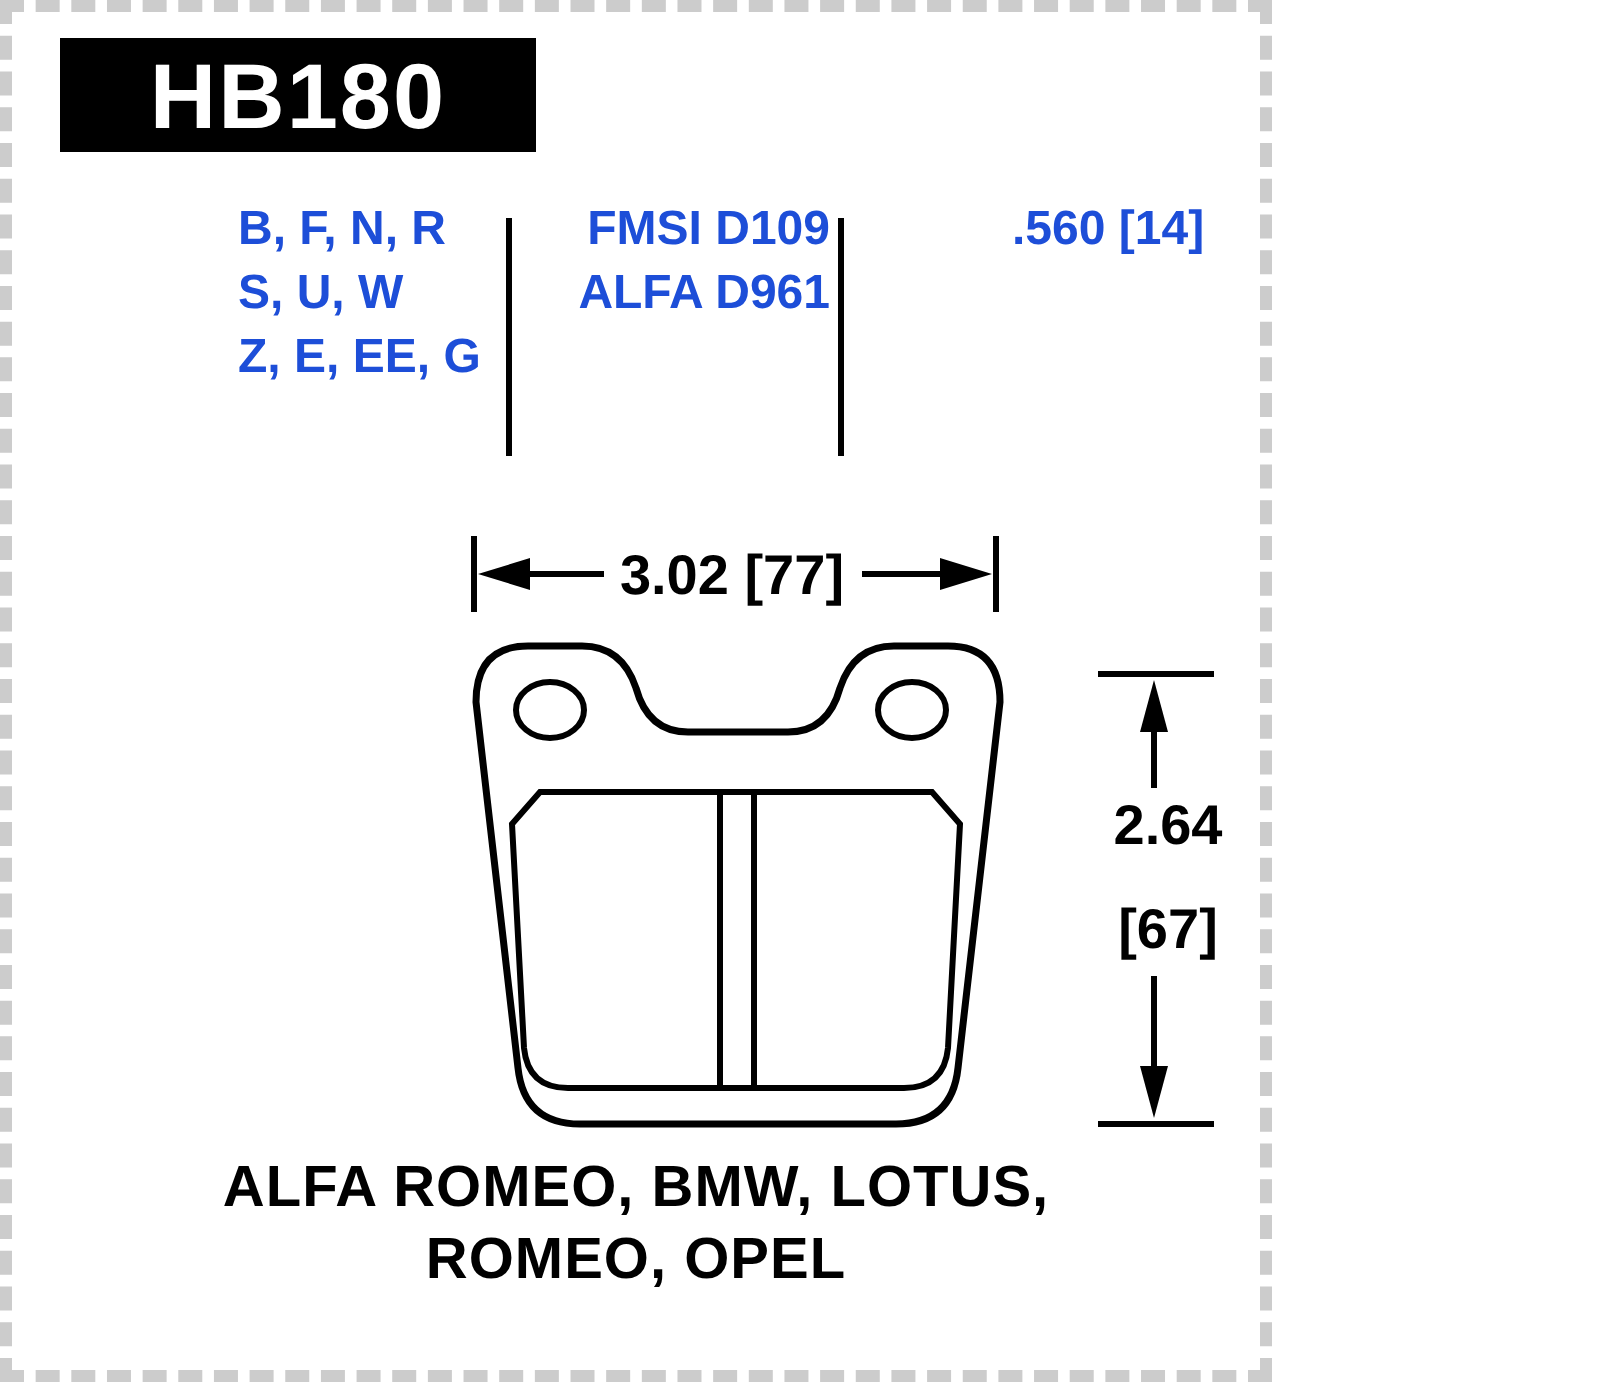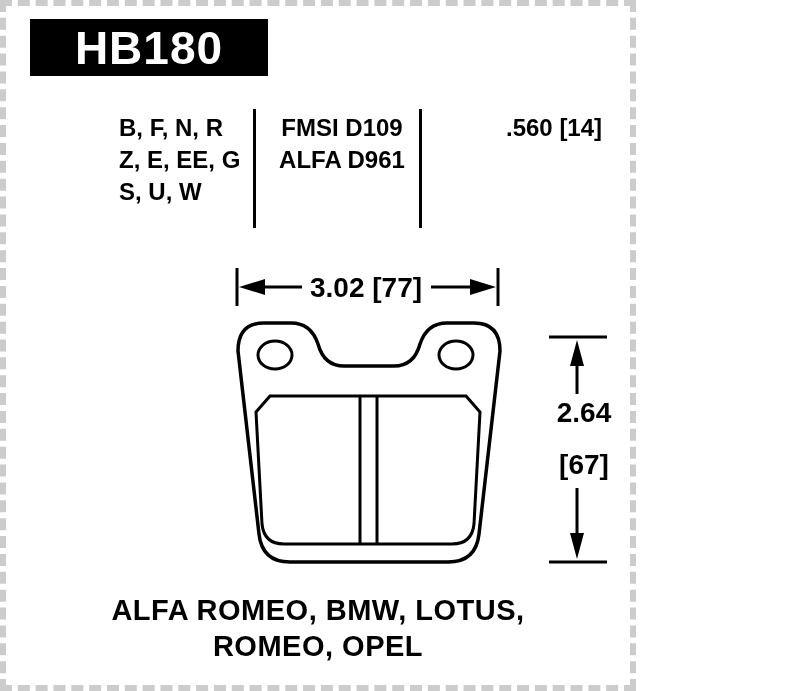--- a/index.html
+++ b/index.html
@@ -27,32 +27,32 @@
     color: #ffffff;
     display: flex;
     align-items: center;
     justify-content: center;
     font-size: 46px;
     font-weight: 900;
     letter-spacing: 1px;
   }
   .spec-col {
     position: absolute;
-    top: 106px;
+    top: 93px;
     font-size: 24px;
     font-weight: 700;
-    color: #000000;
+    color: #1d4ed8;
   }
   .spec-col .cell {
     height: 32px;
     line-height: 32px;
     white-space: nowrap;
   }
   #col-compounds { left: 113px; width: 130px; text-align: left; }
-  #col-fmsi      { left: 263px; width: 146px; text-align: center; }
+  #col-fmsi      { left: 263px; width: 146px; text-align: right; }
   #col-thickness { left: 500px; width: 191px; text-align: left; }
   .v-divider {
     position: absolute;
     top: 103px;
     width: 3px;
     height: 119px;
     background: #000000;
   }
   #divider-1 { left: 247px; }
   #divider-2 { left: 413px; }
@@ -65,42 +65,42 @@
   }
   #diagram-svg text {
     font-family: "Liberation Sans", sans-serif;
     font-weight: 700;
     fill: #000000;
   }
   .applications {
     position: absolute;
     left: 0;
     right: 0;
-    top: 586px;
+    top: 570px;
     text-align: center;
     font-size: 29px;
     font-weight: 700;
     color: #000000;
     line-height: 36px;
     letter-spacing: 0.5px;
   }
 </style>
 </head>
 <body>
 
 <div id="page">
 
   <div class="part-box">
     <span>HB180</span>
   </div>
 
   <div class="spec-col" id="col-compounds">
     <div class="cell">B, F, N, R</div>
+    <div class="cell">S, U, W</div>
     <div class="cell">Z, E, EE, G</div>
-    <div class="cell">S, U, W</div>
   </div>
 
   <div class="v-divider" id="divider-1"></div>
 
   <div class="spec-col" id="col-fmsi">
     <div class="cell">FMSI D109</div>
     <div class="cell">ALFA D961</div>
   </div>
 
   <div class="v-divider" id="divider-2"></div>

